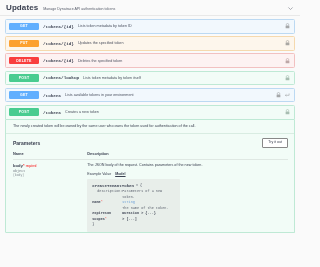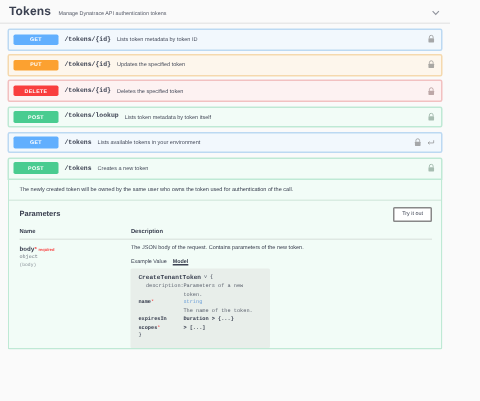--- a/index.html
+++ b/index.html
@@ -179,21 +179,21 @@
   .m-ref { color: #3b4151; font-weight: bold; }
   .m-brace { color: #3b4151; }
   .m-close { padding-left: 0; }
 </style>
 </head>
 <body>
 
 <div class="wrap">
 
   <div class="tag-head">
-    <div class="tag-title">Tokens</div>
+    <div class="tag-title">Updates</div>
     <div class="tag-desc">Manage Dynatrace API authentication tokens</div>
     <div class="tag-spacer"></div>
     <div class="chev">
       <svg viewBox="0 0 20 20" width="7" height="7" aria-hidden="true">
         <path d="M4 7 L10 13 L16 7" fill="none" stroke="#3b4151" stroke-width="2.2"></path>
       </svg>
     </div>
   </div>
 
   <div class="ops">

